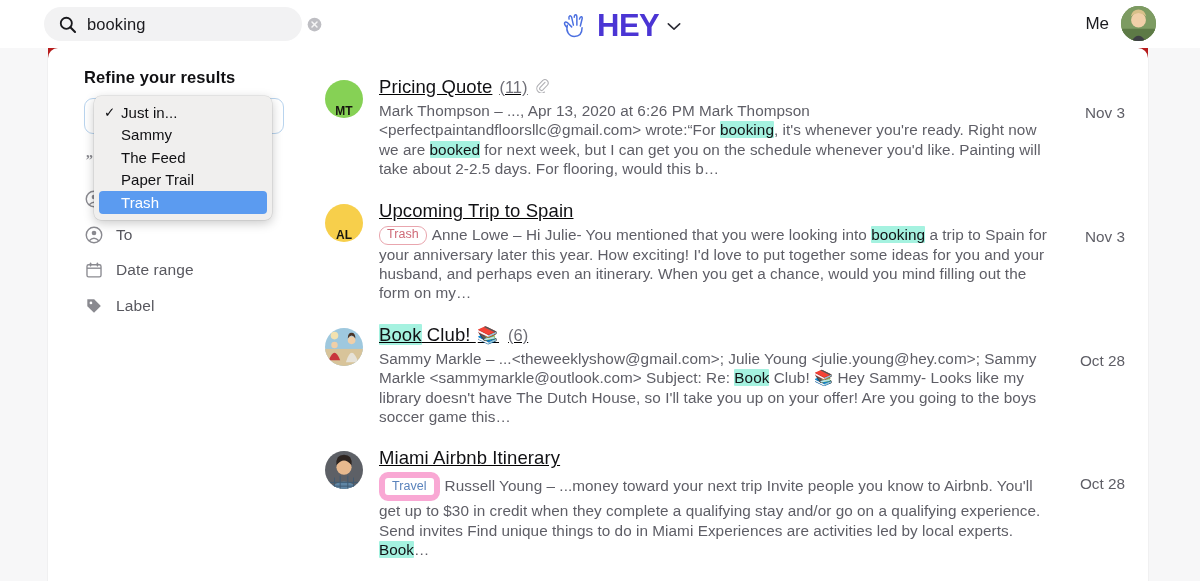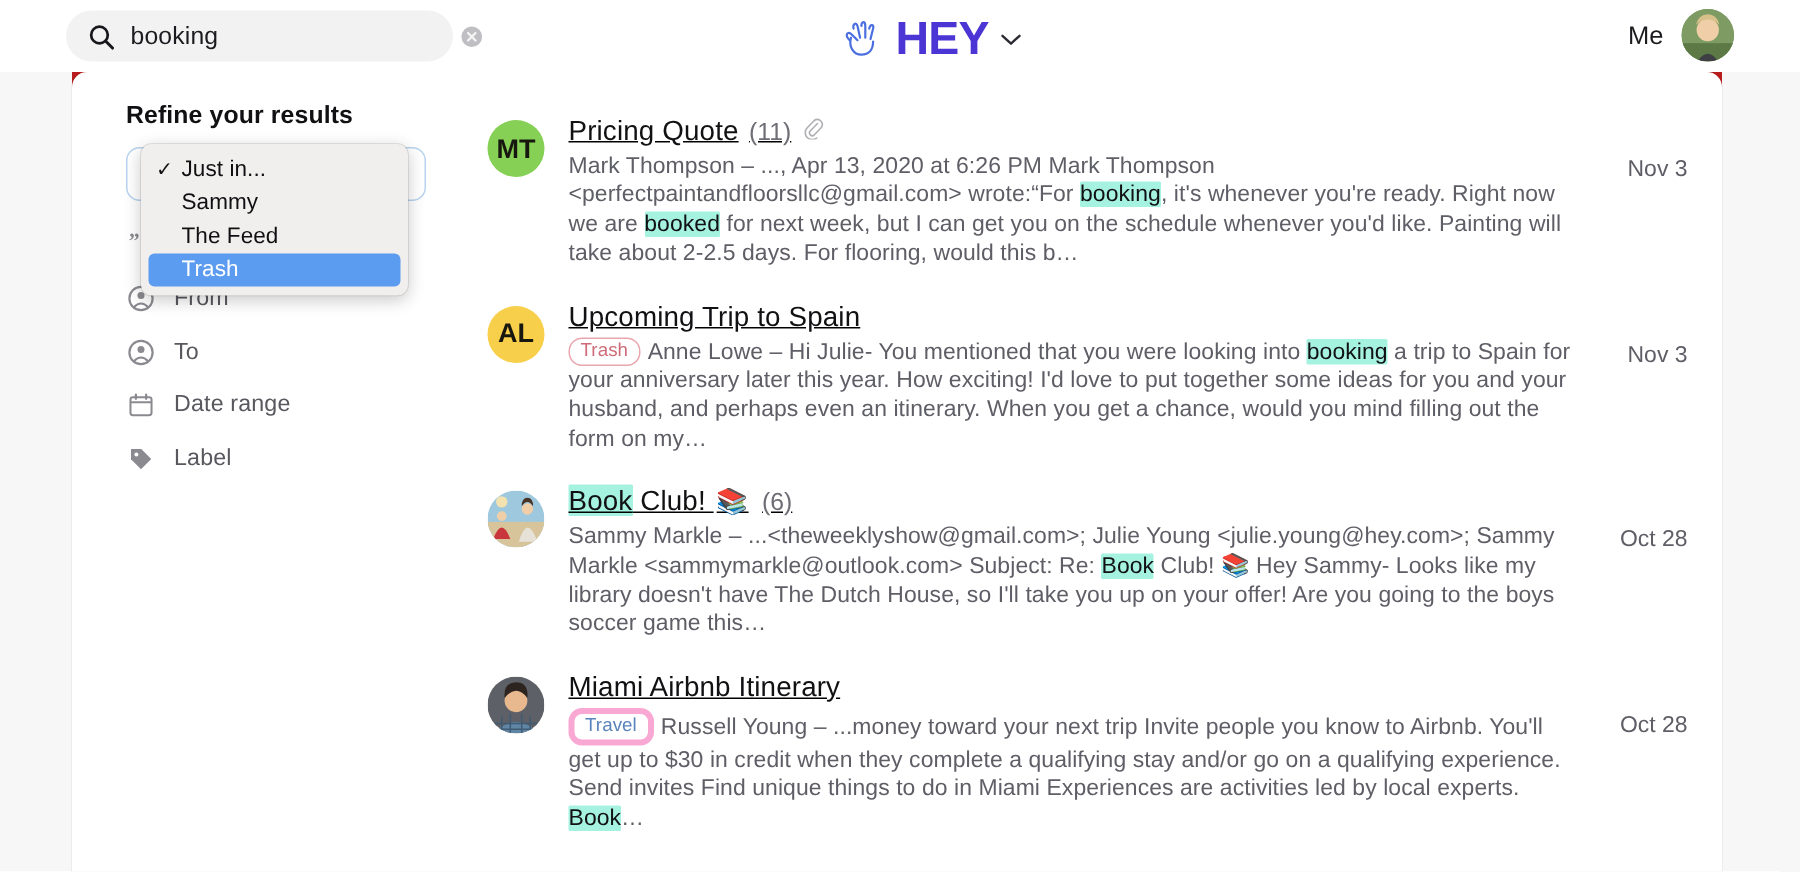--- a/index.html
+++ b/index.html
@@ -81,38 +81,38 @@
   .dd-check { width: 17px; flex: 0 0 17px; font-size: 13.5px; color: #101013; }
   .dd-item.sel { background: #5b9bf0; color: #ffffff; }
   .dd-item.sel .dd-check { color: #ffffff; }
 
   
   .msg-col { position: absolute; left: 277px; top: 20px; width: 800px; }
   .msg-title { font-size: 16.5px; font-weight: 700; color: #111114; margin-bottom: 12px; letter-spacing: .1px; }
   .msg-row { display: flex; padding: 8px 0 13px 0; cursor: pointer; }
   .msg-av {
     width: 38px; height: 38px; border-radius: 50%; flex: 0 0 38px; margin-right: 16px; margin-top: 4px;
-    display: flex; align-items: center; justify-content: center;
-    font-size: 18px; font-weight: 700; color: #17170f; overflow: hidden; position: relative;
+    display: flex; align-items: flex-end; justify-content: center;
+    font-size: 12px; font-weight: 700; color: #17170f; overflow: hidden; position: relative;
   }
   .msg-body { flex: 1 1 auto; min-width: 0; }
   .msg-head { display: flex; align-items: baseline; text-decoration: underline; }
   .msg-subj { font-size: 18.5px; color: #111114; letter-spacing: .1px; }
   .msg-count { font-size: 16.5px; color: #6e6e76; margin-left: 7px; }
   .clip-icon { width: 14px; height: 15px; margin-left: 7px; opacity: .55; }
   .msg-snip {
     font-size: 15.3px; line-height: 19.4px; color: #5e5e66; margin-top: 3px;
     letter-spacing: .05px; word-wrap: break-word;
   }
   .pill {
     display: inline-block; border-radius: 9px; padding: 0.5px 7px 1.5px 7px;
     font-size: 12.5px; line-height: 15px; margin-right: 5px; vertical-align: 1.5px;
   }
   .pill.trash { border: 1px solid #e9a6ae; color: #cf6b78; }
-  .pill.travel { border: 4px solid #f9a8d4; color: #5a83bc; }
+  .pill.travel { border: 6px solid #f9a8d4; color: #5a83bc; }
   .hl { background: #a5f2e0; color: #111114; border-radius: 1px; }
   .msg-date {
     flex: 0 0 auto; width: 78px; text-align: right; font-size: 15.3px; color: #5e5e66;
     padding-top: 28px; padding-left: 6px;
   }
   .emoji { font-size: 17px; margin: 0 2px; }
 </style>
 </head>
 <body>
 
@@ -319,20 +319,24 @@
           <span>Just in...</span>
         </div>
         <div class="dd-item">
           <span class="dd-check"></span>
           <span>Sammy</span>
         </div>
         <div class="dd-item">
           <span class="dd-check"></span>
           <span>The Feed</span>
         </div>
+        <div class="dd-item">
+          <span class="dd-check"></span>
+          <span>Paper Trail</span>
+        </div>
         <div class="dd-item sel">
           <span class="dd-check"></span>
           <span>Trash</span>
         </div>
       </div>
   </div>
 
 </div>
 
 </body></html>

